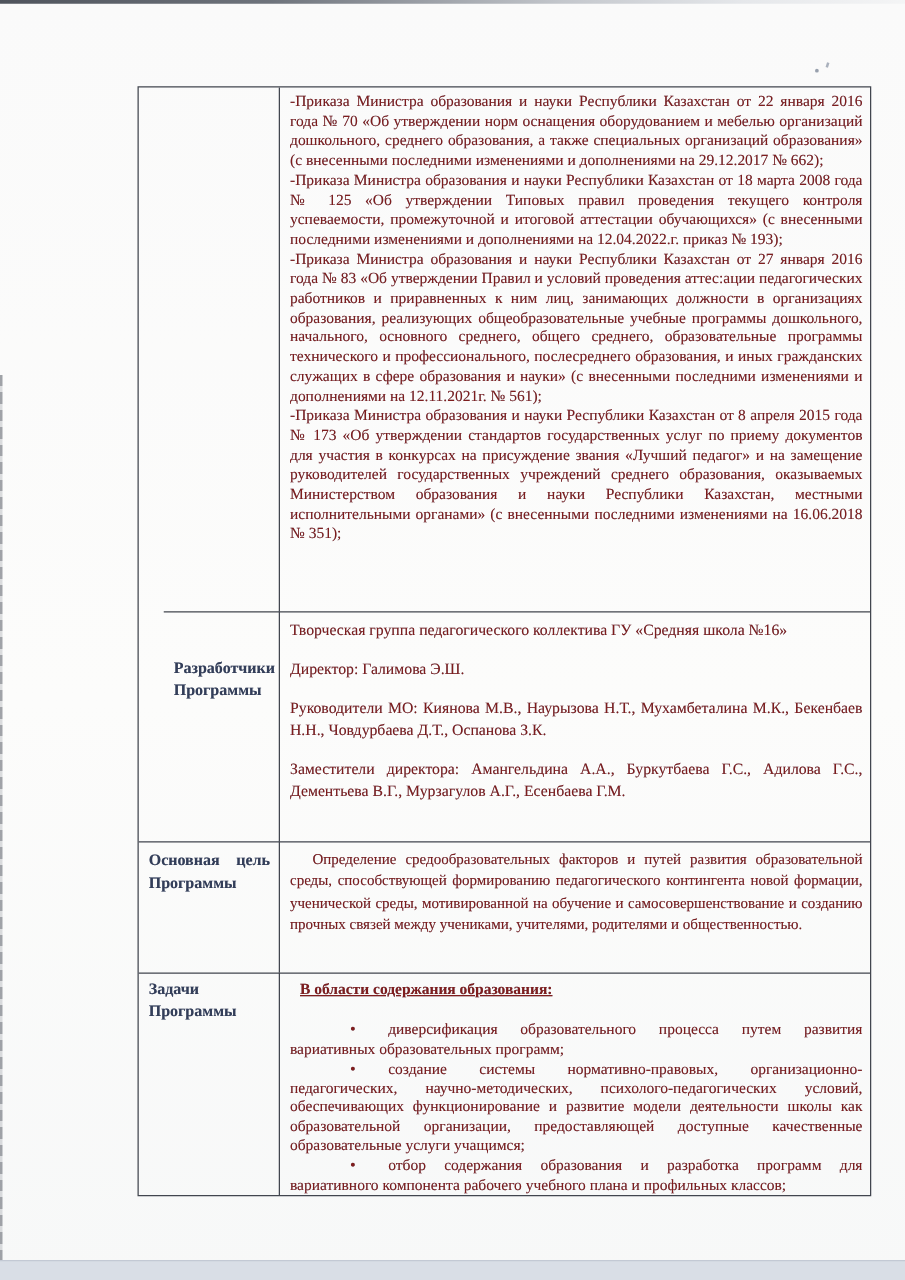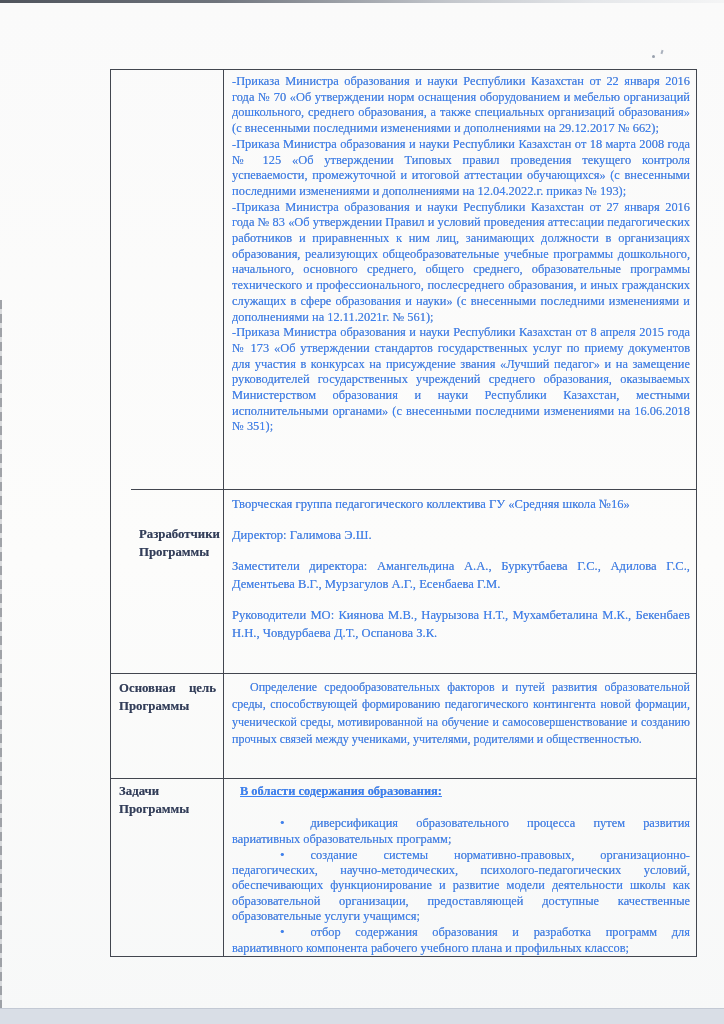--- a/index.html
+++ b/index.html
@@ -48,21 +48,21 @@
     position: absolute;
     left: 110px;
     top: 69px;
     display: grid;
     grid-template-columns: 113px 472px;
     grid-template-rows: 419px 184px 105px 178px;
     border: 1.5px solid #42464f;
   }
   .cell {
     box-sizing: border-box;
-    color: #3b82f6;
+    color: #7f1d1d;
     text-shadow: 0 0 0.5px rgba(58,70,99,0.55);
   }
   .lbl {
     border-right: 1.5px solid #42464f;
     font-weight: bold;
     color: #333e59;
     text-align: justify;
     font-size: 12.8px;
     line-height: 17.8px;
     padding: 4px 7px 0 8px;
@@ -121,22 +121,22 @@
       <p>-Приказа Министра образования и науки Республики Казахстан от 22 января 2016 года № 70 «Об утверждении норм оснащения оборудованием и мебелью организаций дошкольного, среднего образования, а также специальных организаций образования» (с внесенными последними изменениями и дополнениями на 29.12.2017 № 662);</p>
       <p>-Приказа Министра образования и науки Республики Казахстан от 18 марта 2008 года № 125 «Об утверждении Типовых правил проведения текущего контроля успеваемости, промежуточной и итоговой аттестации обучающихся» (с внесенными последними изменениями и дополнениями на 12.04.2022.г. приказ № 193);</p>
       <p>-Приказа Министра образования и науки Республики Казахстан от 27 января 2016 года № 83 «Об утверждении Правил и условий проведения аттес:ации педагогических работников и приравненных к ним лиц, занимающих должности в организациях образования, реализующих общеобразовательные учебные программы дошкольного, начального, основного среднего, общего среднего, образовательные программы технического и профессионального, послесреднего образования, и иных гражданских служащих в сфере образования и науки» (с внесенными последними изменениями и дополнениями на 12.11.2021г. № 561);</p>
       <p>-Приказа Министра образования и науки Республики Казахстан от 8 апреля 2015 года № 173 «Об утверждении стандартов государственных услуг по приему документов для участия в конкурсах на присуждение звания «Лучший педагог» и на замещение руководителей государственных учреждений среднего образования, оказываемых Министерством образования и науки Республики Казахстан, местными исполнительными органами» (с внесенными последними изменениями на 16.06.2018 № 351);</p>
     </div>
 
     <div class="cell lbl lbl-developers row-top">Разработчики Программы</div>
     <div class="cell cnt cnt-developers row-top">
       <p>Творческая группа педагогического коллектива ГУ «Средняя школа №16»</p>
       <p>Директор: Галимова Э.Ш.</p>
+      <p>Руководители МО: Киянова М.В., Наурызова Н.Т., Мухамбеталина М.К., Бекенбаев Н.Н., Човдурбаева Д.Т., Оспанова З.К.</p>
       <p>Заместители директора: Амангельдина А.А., Буркутбаева Г.С., Адилова Г.С., Дементьева В.Г., Мурзагулов А.Г., Есенбаева Г.М.</p>
-      <p>Руководители МО: Киянова М.В., Наурызова Н.Т., Мухамбеталина М.К., Бекенбаев Н.Н., Човдурбаева Д.Т., Оспанова З.К.</p>
     </div>
 
     <div class="cell lbl lbl-goal row-top">Основная цель Программы</div>
     <div class="cell cnt cnt-goal row-top">
       <p>Определение средообразовательных факторов и путей развития образовательной среды, способствующей формированию педагогического контингента новой формации, ученической среды, мотивированной на обучение и самосовершенствование и созданию прочных связей между учениками, учителями, родителями и общественностью.</p>
     </div>
 
     <div class="cell lbl lbl-tasks row-top">Задачи Программы</div>
     <div class="cell cnt cnt-tasks row-top">
       <p class="tasks-heading">В области содержания образования:</p>

